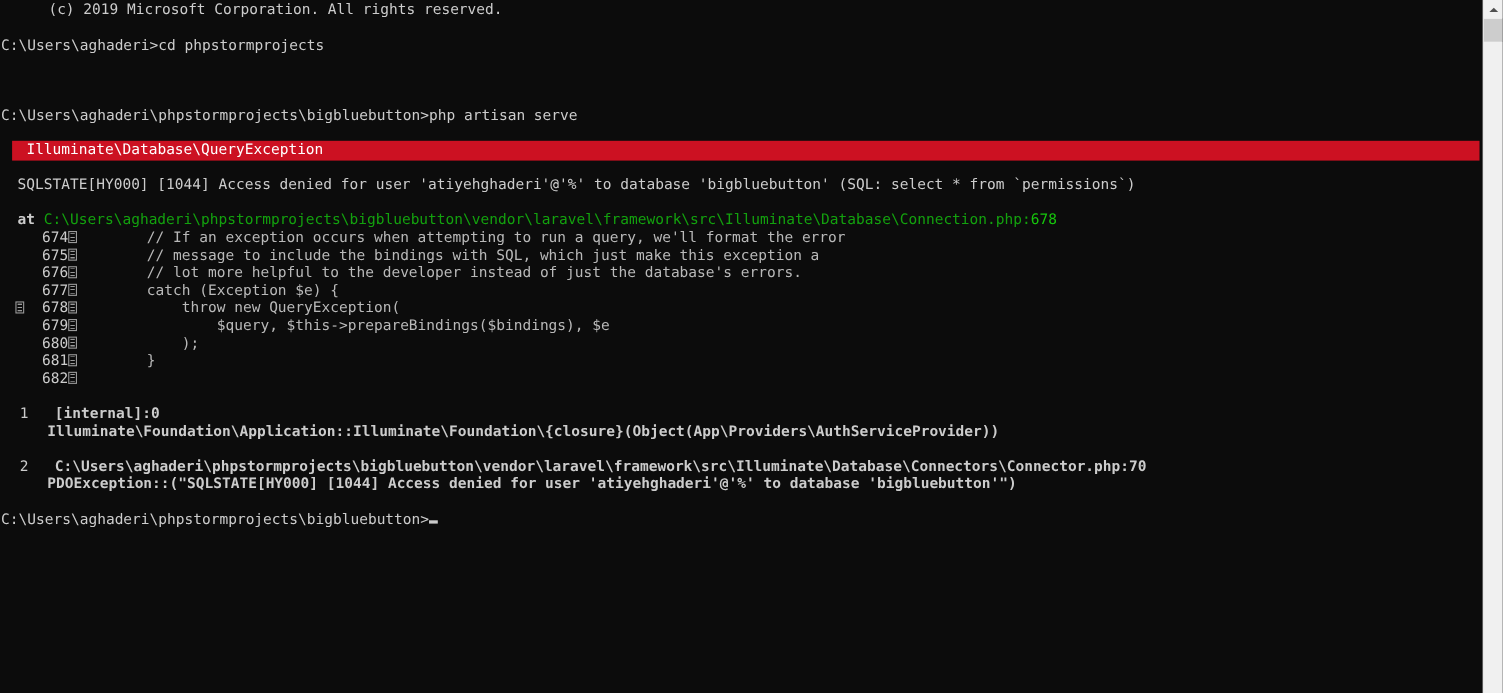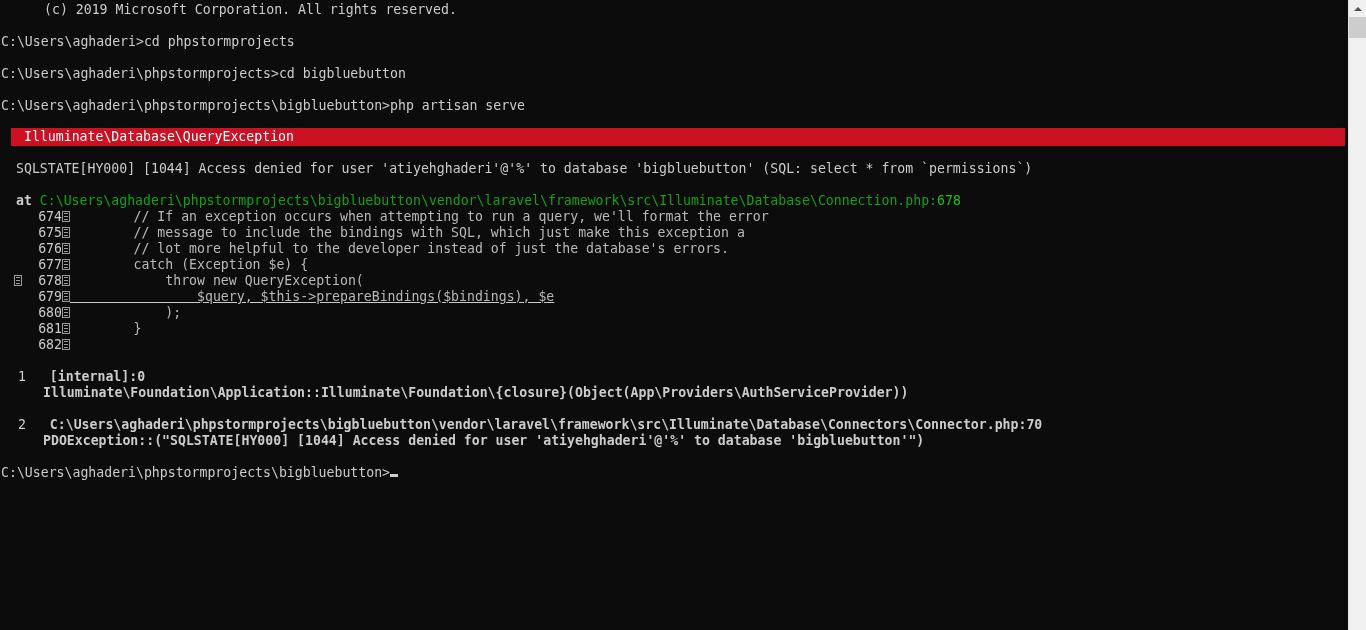--- a/index.html
+++ b/index.html
@@ -165,21 +165,20 @@
 <body>
 
 <div id="terminal-window">
 
   <div id="console-surface">
 
     <div class="line txt-plain pad-left" style="top:2px;padding-left:44px;">(c) 2019 Microsoft Corporation. All rights reserved.</div>
 
     <div class="line pad-left" style="top:34px;"><span>C:\Users\aghaderi&gt;</span><span>cd phpstormprojects</span></div>
 
-    <div class="line pad-left" style="top:66px;"><span>C:\Users\aghaderi\phpstormprojects&gt;</span><span>cd bigbluebutton</span></div>
 
     <div class="line pad-left" style="top:98px;"><span>C:\Users\aghaderi\phpstormprojects\bigbluebutton&gt;</span><span>php artisan serve</span></div>
 
     <div id="exception-banner">
       <span class="banner-label">Illuminate\Database\QueryException</span>
     </div>
 
     <div class="line txt-plain" style="top:161px; left:16px;">SQLSTATE[HY000] [1044] Access denied for user 'atiyehghaderi'@'%' to database 'bigbluebutton' (SQL: select * from `permissions`)</div>
 
     <div class="line" style="top:193px; left:16px;"><span class="c-gray">at</span><span class="c-gray"> </span><span class="c-green">C:\Users\aghaderi\phpstormprojects\bigbluebutton\vendor\laravel\framework\src\Illuminate\Database\Connection.php</span><span class="c-green">:</span><span class="c-greenbright">678</span></div>
@@ -189,21 +188,21 @@
       <div class="line" style="top:209px;"><span class="lineno">674</span><span class="tofu"></span><span class="c-dim">        // If an exception occurs when attempting to run a query, we'll format the error</span></div>
 
       <div class="line" style="top:225px;"><span class="lineno">675</span><span class="tofu"></span><span class="c-dim">        // message to include the bindings with SQL, which just make this exception a</span></div>
 
       <div class="line" style="top:241px;"><span class="lineno">676</span><span class="tofu"></span><span class="c-dim">        // lot more helpful to the developer instead of just the database's errors.</span></div>
 
       <div class="line" style="top:257px;"><span class="lineno">677</span><span class="tofu"></span><span class="c-dim">        catch (Exception $e) {</span></div>
 
       <div class="line" style="top:273px;"><span class="gutter-mark"><span class="tofu"></span></span><span class="lineno">678</span><span class="tofu"></span><span class="c-dim">            throw new QueryException(</span></div>
 
-      <div class="line" style="top:289px;text-decoration:underline;"><span class="lineno">679</span><span class="tofu"></span><span class="c-dim">                $query, $this-&gt;prepareBindings($bindings), $e</span></div>
+      <div class="line" style="top:289px;"><span class="lineno">679</span><span class="tofu"></span><span class="c-dim">                $query, $this-&gt;prepareBindings($bindings), $e</span></div>
 
       <div class="line" style="top:305px;"><span class="lineno">680</span><span class="tofu"></span><span class="c-dim">            );</span></div>
 
       <div class="line" style="top:321px;"><span class="lineno">681</span><span class="tofu"></span><span class="c-dim">        }</span></div>
 
       <div class="line" style="top:337px;"><span class="lineno">682</span><span class="tofu"></span><span class="c-dim"></span></div>
 
     </div>
 
     <div class="line" style="top:369px;"><span class="lineno c-yellow" style="width:26px;">1</span><span class="c-gray">   </span><span class="c-gray">[internal]:0</span></div>

